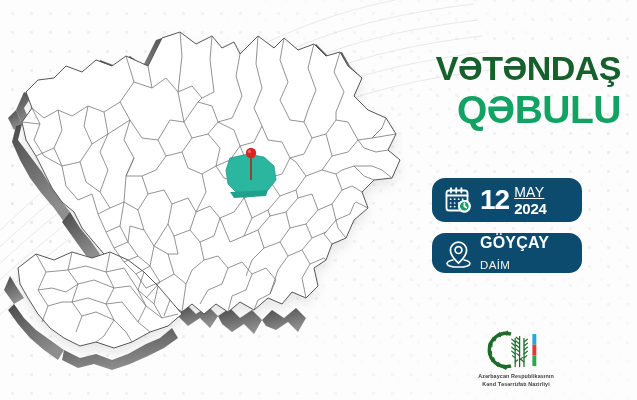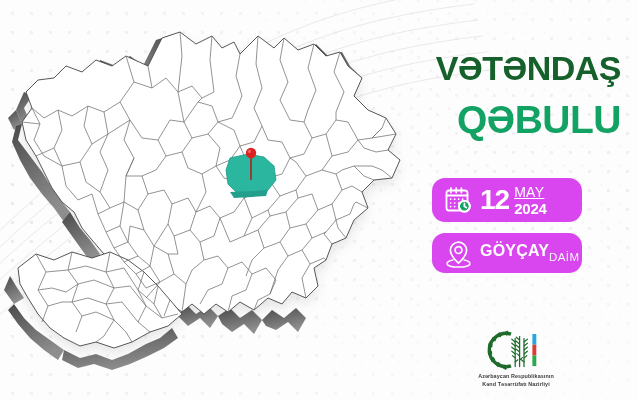--- a/index.html
+++ b/index.html
@@ -47,46 +47,46 @@
     letter-spacing:.2px;
   }
   .headline .l1{
     display:block;
     font-size:34px;font-weight:700;color:#15602b;
     letter-spacing:-.5px;
   }
   .headline .l2{
     display:block;
     font-size:39px;font-weight:700;color:#12a263;
-    letter-spacing:-.5px;margin-top:16px;
+    letter-spacing:-.5px;margin-top:6px;
   }
 
   
   .badge{
     position:absolute;left:36px;width:150px;
-    background:#d946ef;border-radius:13px;
+    background:#0c4a6e;border-radius:13px;
     display:flex;align-items:center;
     box-sizing:border-box;
   }
   .badge.date{top:178px;height:44px;padding:0 10px 0 11px;}
   .badge.place{top:233px;height:40px;padding:0 10px 0 13px;}
 
   .badge .icon{flex:0 0 auto;display:flex;align-items:center;justify-content:center;}
   .badge.date .icon{width:30px;height:30px;margin-right:7px;}
   .badge.place .icon{width:27px;height:29px;margin-right:8px;}
 
   .date-main{
     color:#ffffff;font-size:28px;font-weight:700;
     letter-spacing:-1px;line-height:1;margin-right:5px;
   }
   .date-side{display:flex;flex-direction:column;line-height:1;padding-top:1px;}
   .date-side .mon{color:#ffffff;font-size:14px;font-weight:400;letter-spacing:.3px;text-decoration:underline;}
   .date-side .yr{color:#ffffff;font-size:15px;font-weight:700;letter-spacing:-.2px;margin-top:2px;}
 
-  .place-txt{display:flex;line-height:1;}
+  .place-txt{display:flex;flex-direction:column;line-height:1;}
   .place-txt .city{color:#ffffff;font-size:16px;font-weight:700;letter-spacing:.2px;}
   .place-txt .sub{color:#f0f7f3;font-size:11.5px;font-weight:400;letter-spacing:.4px;margin-top:9px;}
 
   
   .logo{
     position:absolute;left:44px;top:330px;width:152px;
     display:flex;flex-direction:column;align-items:center;
   }
   .logo .emblem{width:62px;height:40px;}
   .logo .cap{

